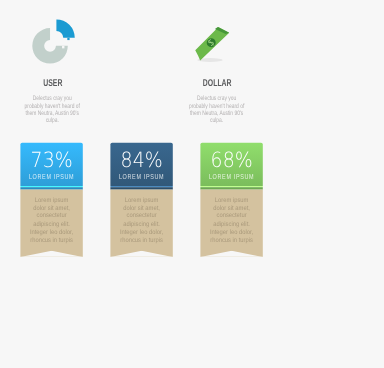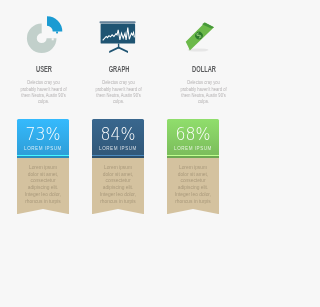--- a/index.html
+++ b/index.html
@@ -2,21 +2,21 @@
 <html><head>
 <meta charset="utf-8">
 <style>
   html,body{margin:0;padding:0;}
   body{width:250px;height:307px;overflow:hidden;background:#f7f7f7;
        font-family:"Liberation Sans",sans-serif;}
   .page{position:relative;width:250px;height:223px;background:#f7f7f7;overflow:hidden;}
 
   
   .feat{position:absolute;top:0;width:58px;}
-  .f1{left:14px;} .f2{left:89px;} .f3{left:174px;}
+  .f1{left:14px;} .f2{left:89px;} .f3{left:151px;}
   .icon-wrap{height:60px;position:relative;}
   .icon-wrap svg{position:absolute;left:0;top:0;}
   .feat-title{position:absolute;top:66.3px;left:-10px;width:80px;text-align:center;
       font-size:8.2px;line-height:8px;color:#5b5c5e;font-weight:700;
       transform:scaleX(0.70);transform-origin:50% 0;}
   .feat-body{position:absolute;top:79.3px;left:-2.5px;width:63px;text-align:center;
       font-size:5.4px;line-height:6.25px;color:#b3b0b1;
       transform:scaleX(0.76);transform-origin:50% 0;}
 
   
@@ -70,33 +70,20 @@
 
         <rect x="42.1" y="31.5" width="1.9" height="1.9" fill="#1b9bd2"></rect>
 
         <rect x="32.8" y="6.2" width="2.9" height="1.6" fill="#f7f7f7"></rect>
       </svg>
     </div>
     <div class="feat-title">USER</div>
     <div class="feat-body">Delectus cray you probably haven't heard of them Neutra, Austin 90's culpa.</div>
   </div>
 
-  <div class="feat f2">
-    <div class="icon-wrap">
-      <svg width="58" height="60" viewBox="0 0 58 60">
-        <rect x="10.5" y="21.2" width="36.1" height="2.2" rx="0.8" fill="#65839a"></rect>
-        <rect x="11.6" y="23.8" width="34.5" height="19.8" rx="0.9" fill="#1f5472"></rect>
-        <rect x="28.9" y="43.5" width="1.4" height="5.0" fill="#1f5472"></rect>
-        <path d="M29.6 46.6 L20.2 51.0 L20.2 53.0 L29.6 48.6 L39.0 53.0 L39.0 51.0 Z" fill="#1f5472"></path>
-        <polyline points="13.7,40.4 17.2,36.5 18.4,37.7 20.0,35.7 21.5,36.8 23.1,34.8 24.9,36.5 27.0,33.6 28.0,34.8 29.2,29.8 30.9,40.0 32.5,33.2 34.2,38.1 36.0,33.2 37.1,40.0 38.8,27.6 40.3,39.3 42.4,33.2 43.5,35.1 44.5,32.4 45.4,37.4" fill="none" stroke="#ffffff" stroke-width="1.05" stroke-linejoin="miter" stroke-linecap="butt"></polyline>
-      </svg>
-    </div>
-    <div class="feat-title">GRAPH</div>
-    <div class="feat-body">Delectus cray you probably haven't heard of them Neutra, Austin 90's culpa.</div>
-  </div>
 
   <div class="feat f3">
     <div class="icon-wrap">
       <svg width="58" height="60" viewBox="0 0 58 60">
         <ellipse cx="24.0" cy="50.0" rx="10.5" ry="1.6" fill="#e6e6e6"></ellipse>
         <polygon points="31.00,22.50 40.00,27.20 15.80,50.50 14.10,46.40 11.70,41.80" fill="#6cb94a"></polygon>
         <polygon points="30.50,22.60 40.00,27.20 37.10,28.40 28.10,24.20" fill="#46973a"></polygon>
         <g transform="rotate(-44 25.0 35.6)">
           <circle cx="25.0" cy="35.6" r="3.75" fill="#2e7b2c"></circle>
           <path d="M26.3 33.3 q-1.5 -0.55 -2.3 0.15 q-0.8 0.7 0.25 1.35 q1.05 0.65 1.6 1.2 q0.75 0.8 -0.15 1.45 q-0.85 0.6 -2.2 0.05" fill="none" stroke="#9ed183" stroke-width="0.78" stroke-linecap="round"></path>

